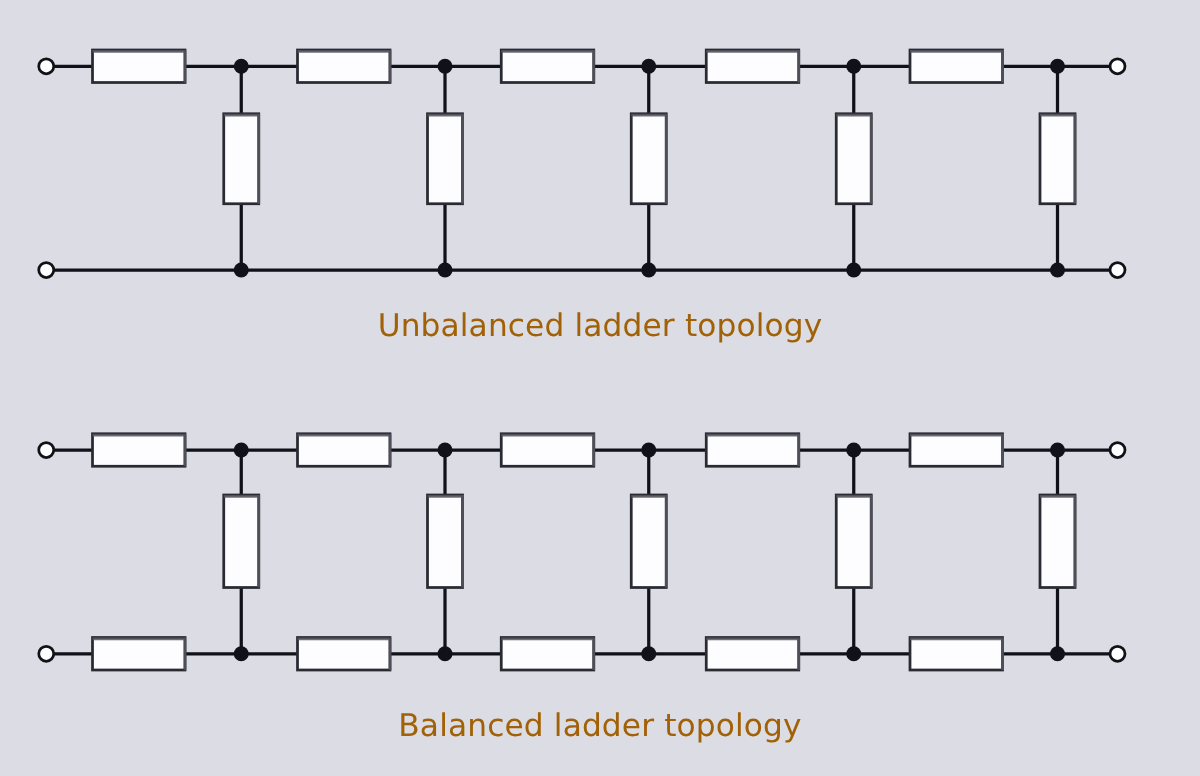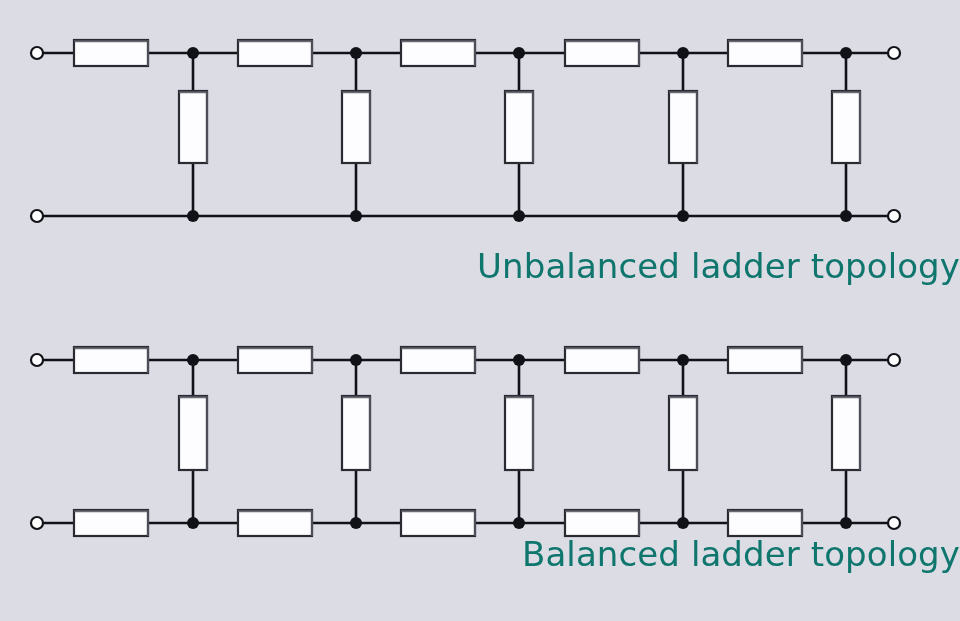--- a/index.html
+++ b/index.html
@@ -51,30 +51,30 @@
   .res-shadow {
     fill: none;
     stroke: #55555f;
     stroke-width: 2.2;
     opacity: 0.85;
   }
   .caption {
     position: absolute;
     left: 0;
     width: 960px;
-    text-align: right;
-    color: #0f766e;
+    text-align: center;
+    color: #a16207;
     font-family: "DejaVu Sans", sans-serif;
-    font-size: 34px;
+    font-size: 25px;
     font-weight: 400;
     letter-spacing: 0.1px;
     white-space: nowrap;
   }
   #caption-unbalanced { top: 246px; }
-  #caption-balanced   { top: 534px; }
+  #caption-balanced   { top: 566px; }
 </style>
 </head>
 <body>
 
 <div id="stage">
 
   <svg class="circuit" id="svg-unbalanced" viewBox="0 0 960 621" aria-hidden="true">
     <g id="g-unbalanced">
         <line x1="37" y1="53" x2="74" y2="53" class="wire"></line>
         <line x1="148" y1="53" x2="193" y2="53" class="wire"></line>

